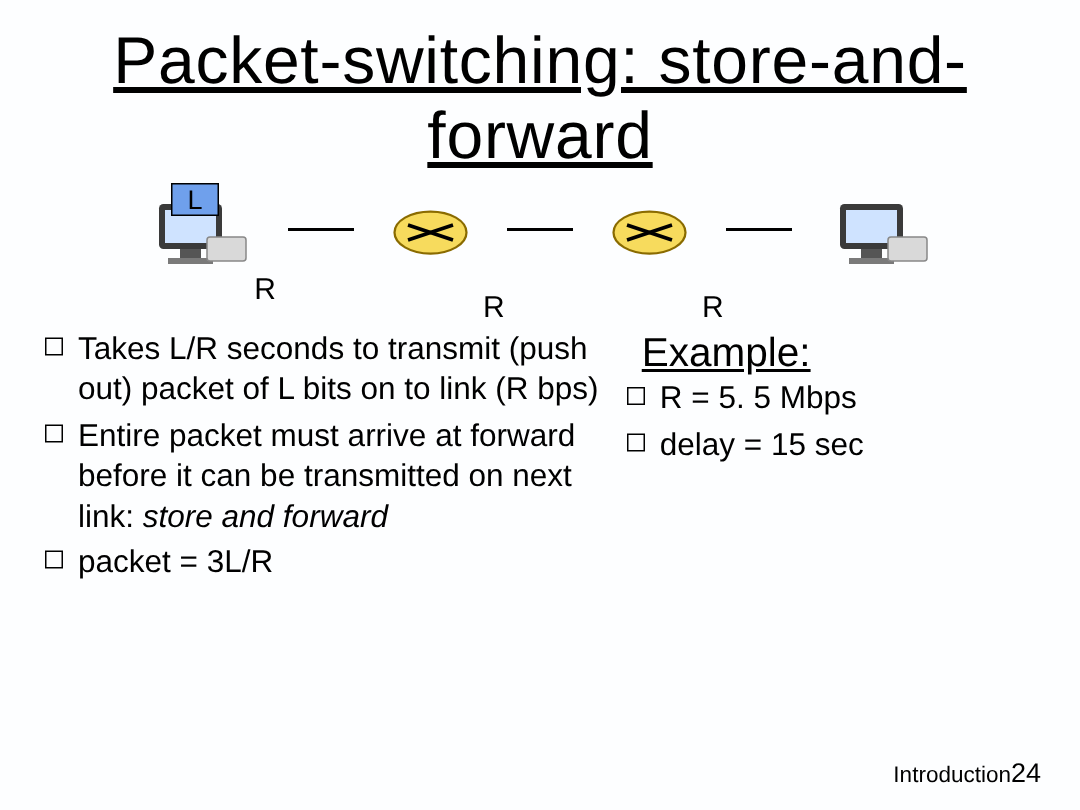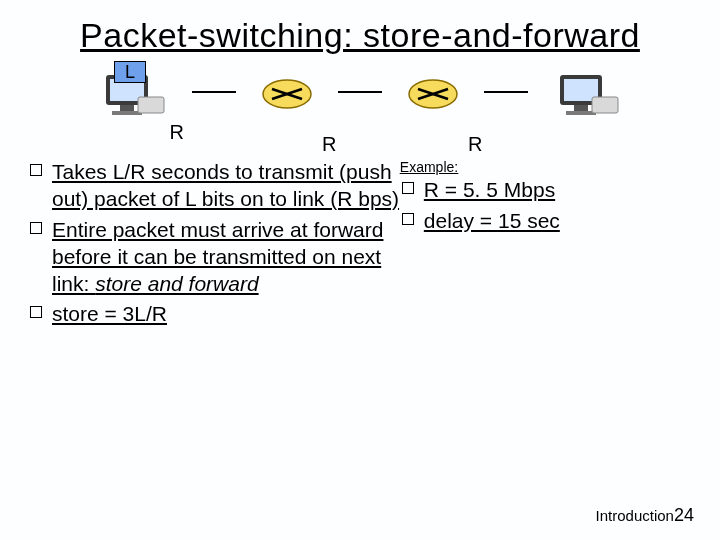--- a/index.html
+++ b/index.html
@@ -14,21 +14,21 @@
     overflow: hidden;
   }
   .slide {
     padding: 12px 28px 0 28px;
     box-sizing: border-box;
     width: 100%;
     height: 100%;
     position: relative;
   }
   .title {
-    font-size: 34px;
+    font-size: 44px;
     text-decoration: underline;
     text-align: center;
     margin: 4px 0 10px 0;
     letter-spacing: 0.5px;
   }
   .diagram {
     display: flex;
     align-items: flex-start;
     justify-content: center;
     gap: 26px;
@@ -62,23 +62,22 @@
     z-index: 4;
   }
   .link-line {
     height: 2px;
     width: 44px;
     background: #000;
     margin-top: 26px;
   }
   .content {
     display: flex;
-    gap: 0;
+    gap: 16px;
     margin-top: 4px;
-    text-decoration: underline;
   }
   .left-col { width: 56%; }
   .right-col { width: 40%; }
   ul.bullets {
     list-style: none;
     margin: 0;
     padding: 0;
   }
   ul.bullets > li {
     position: relative;
@@ -91,23 +90,23 @@
     content: "";
     position: absolute;
     left: 2px;
     top: 5px;
     width: 12px;
     height: 12px;
     border: 1.5px solid #000;
     box-sizing: border-box;
   }
   .example-heading {
-    font-size: 14px;
+    font-size: 27px;
     text-decoration: underline;
-    margin: 0 0 2px 0;
+    margin: 0 0 2px 12px;
   }
   .ital { font-style: italic; }
   .footer {
     position: absolute;
     bottom: 14px;
     right: 26px;
     font-size: 15px;
     display: flex;
     align-items: baseline;
   }
@@ -167,21 +166,21 @@
         <rect x="38" y="32" width="26" height="16" rx="2" fill="#d9d9d9" stroke="#888"></rect>
       </svg>
     </div>
   </div>
 
   <div class="content">
     <div class="left-col">
       <ul class="bullets" id="left-bullets">
           <li><span>Takes L/R seconds to transmit (push out) packet of L bits on to link (R bps)</span></li>
           <li><span>Entire packet must arrive at forward before it can be transmitted on next link: </span><span class="ital">store and forward</span></li>
-          <li><span>store = 3L/R</span></li>
+          <li><span>packet = 3L/R</span></li>
         </ul>
     </div>
     <div class="right-col">
       <div class="example-heading">Example:</div>
       <ul class="bullets" id="example-bullets">
           <li>R = 5. 5 Mbps</li>
           <li>delay = 15 sec</li>
         </ul>
     </div>
   </div>

